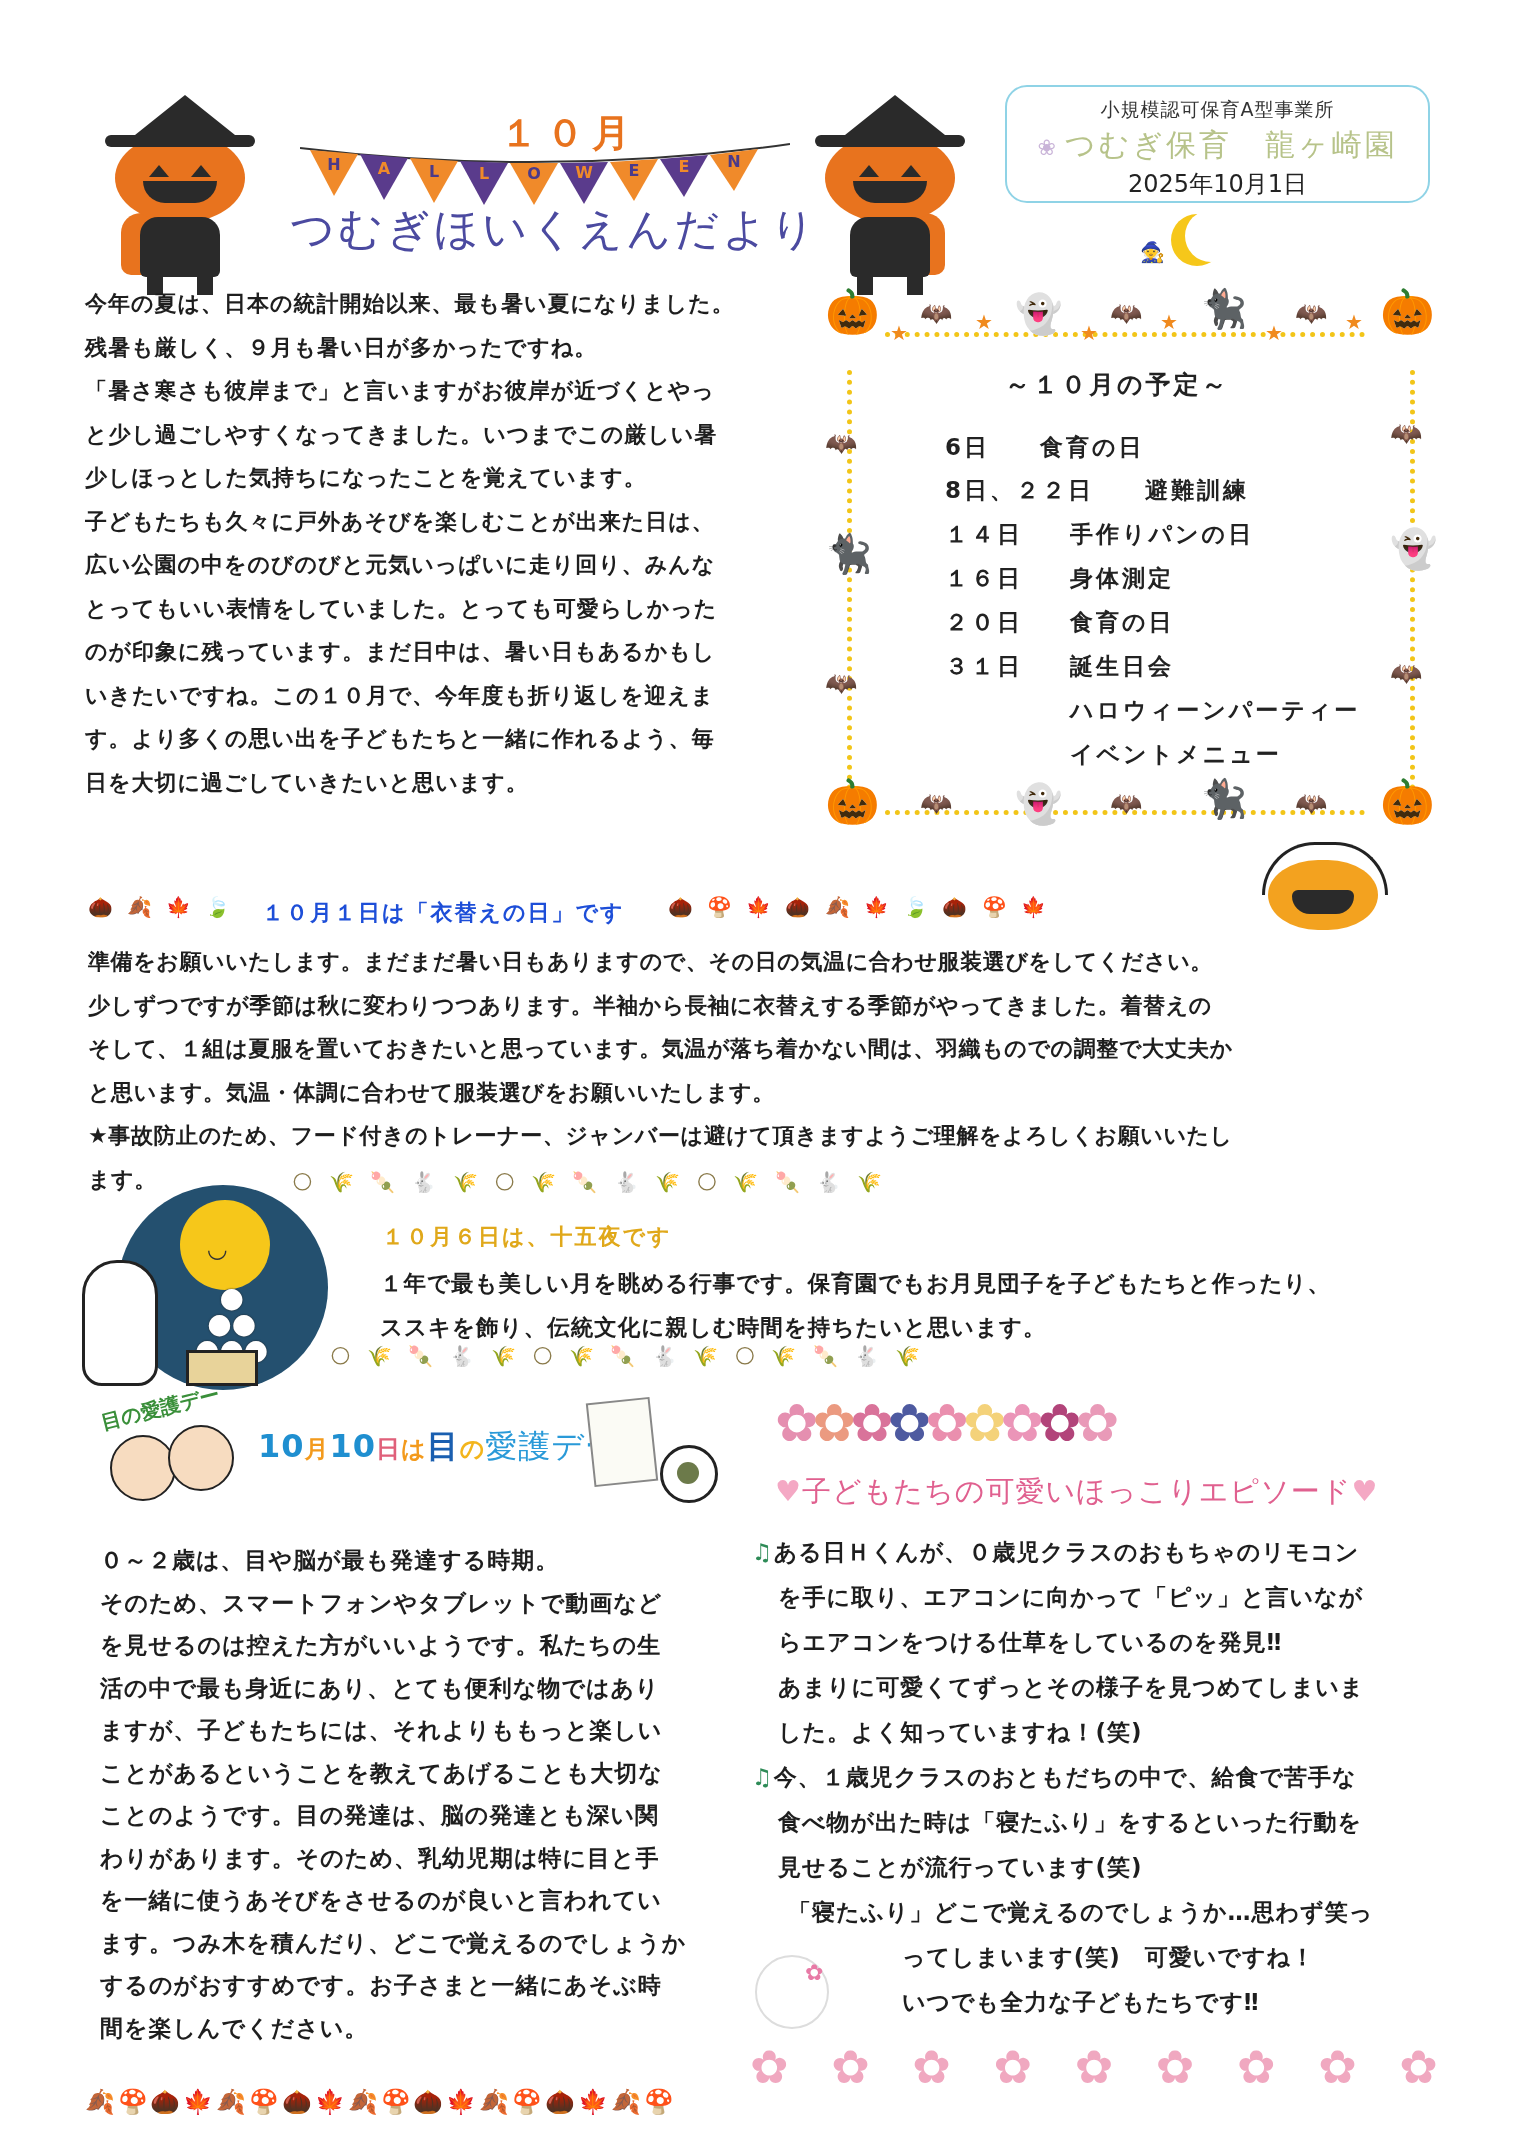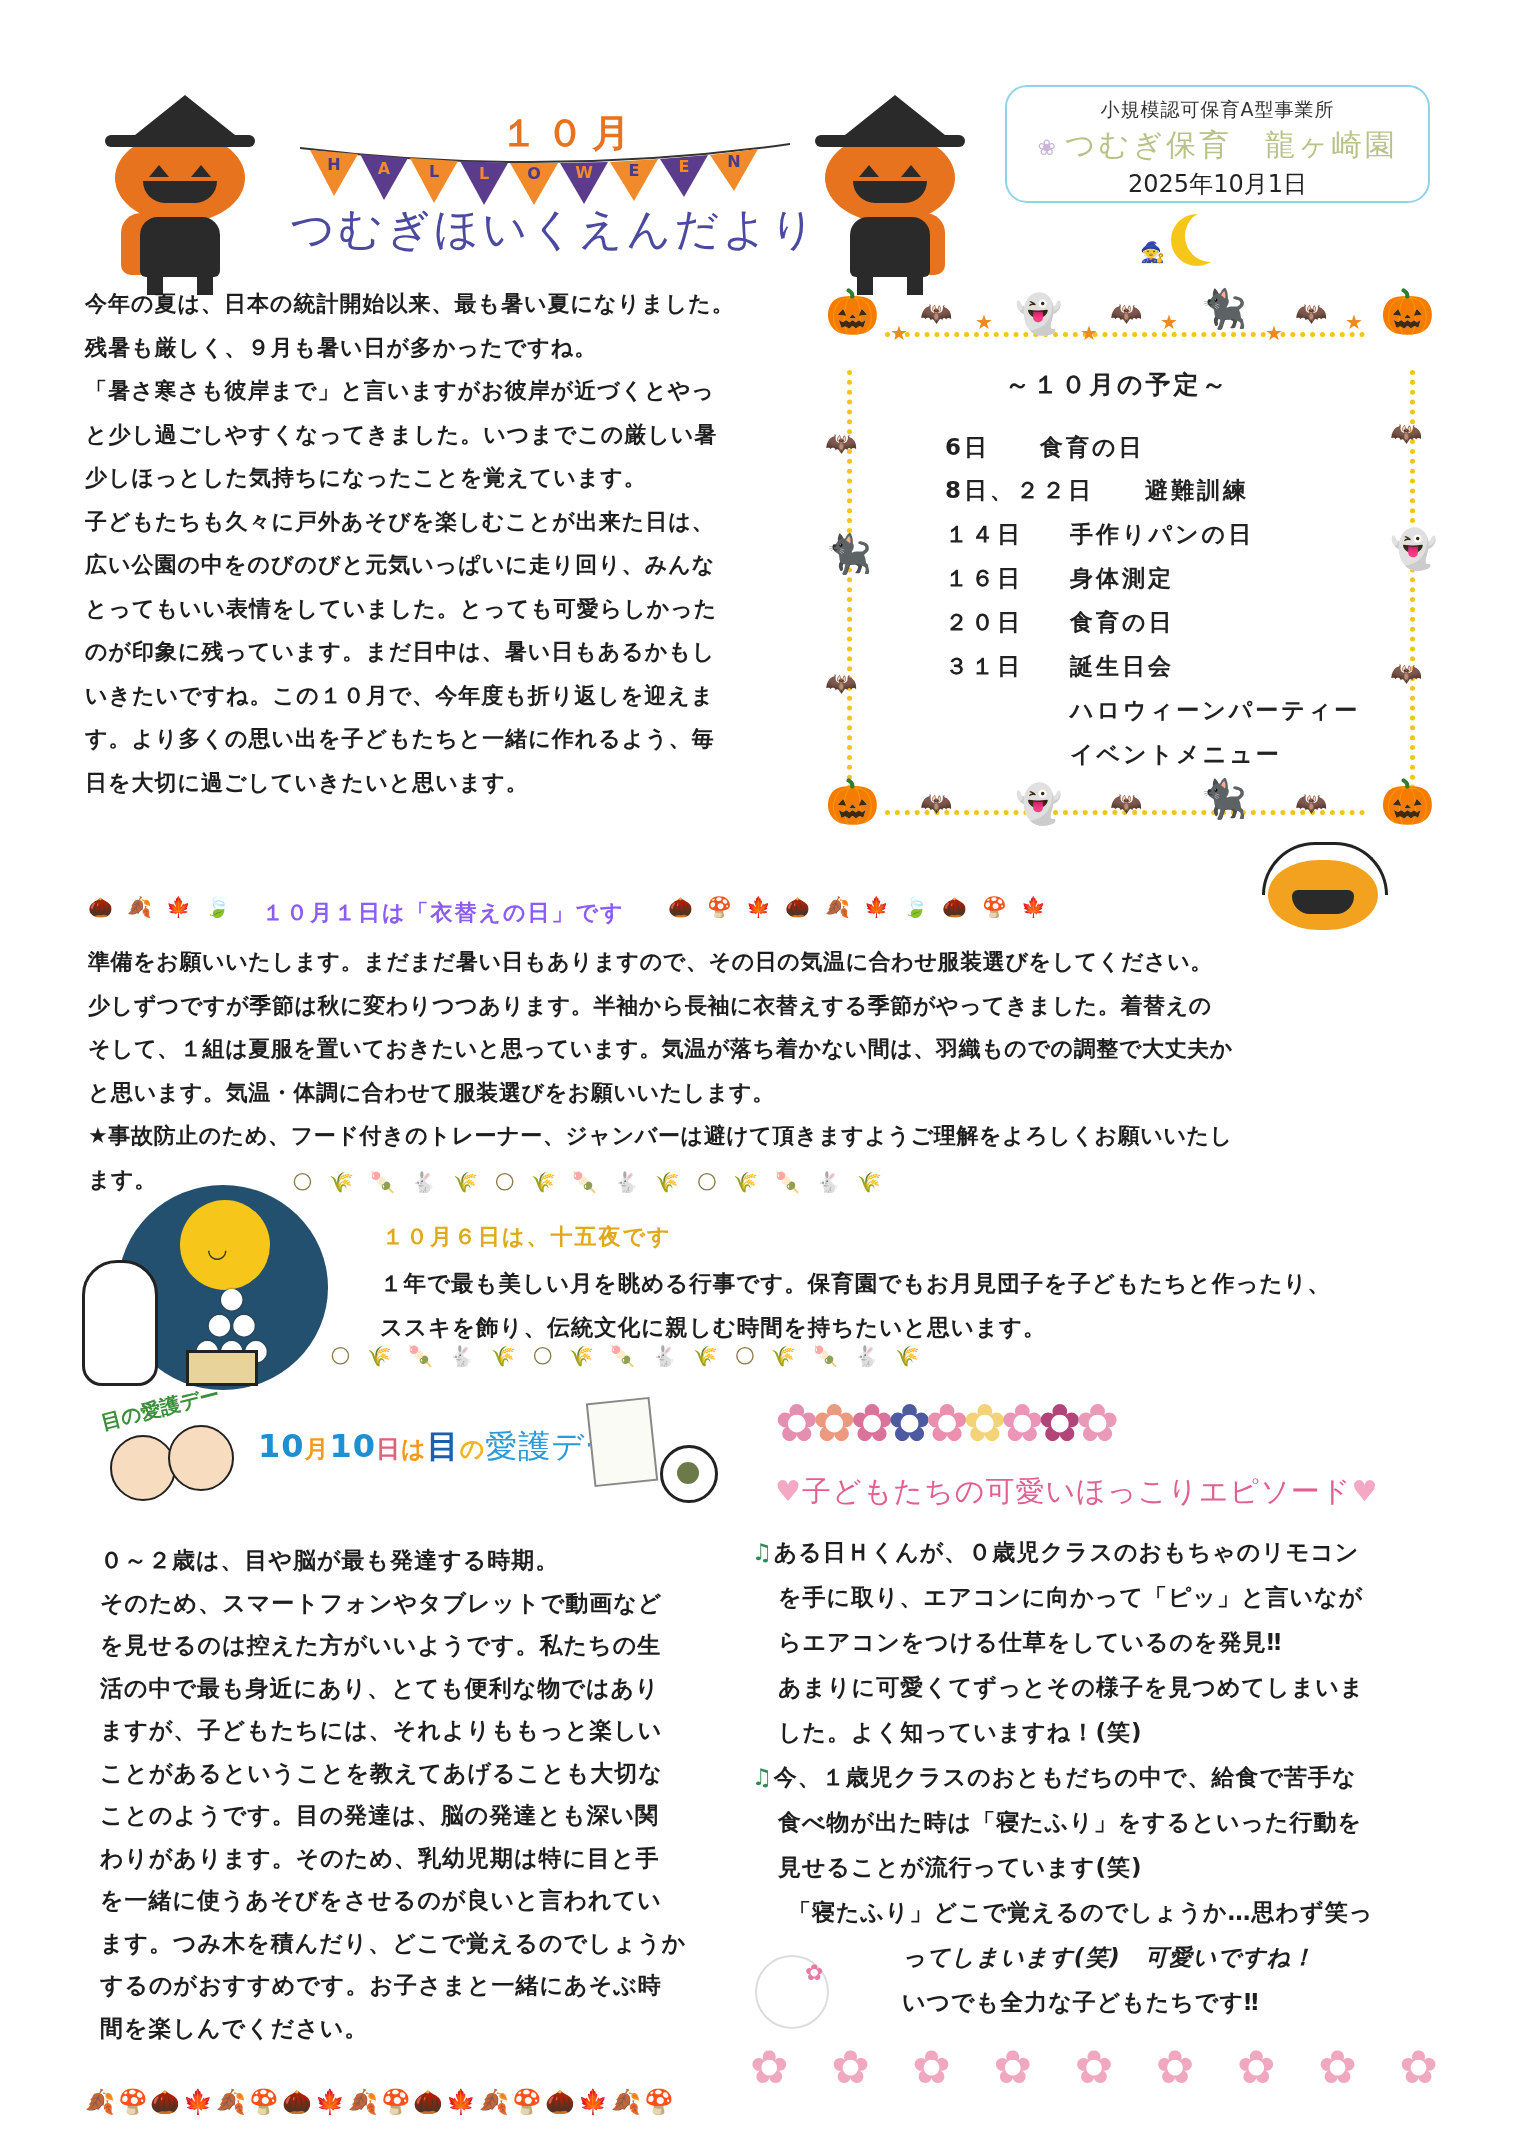--- a/index.html
+++ b/index.html
@@ -209,21 +209,21 @@
   <div class="sched-row" style="left:945px; top:695px;"><span></span><span style="position:absolute; left:125px;">ハロウィーンパーティー</span></div>
   <div class="sched-row" style="left:945px; top:739px;"><span></span><span style="position:absolute; left:125px;">イベントメニュー</span></div>
 </div>
 
 <div class="abs basket-handle"></div>
 <div class="abs basket">
     <div class="basket-mouth"></div>
   </div>
 
 <div class="abs leaf-row" style="left:88px; top:895px; font-size:20px;">🌰 🍂 🍁 🍃</div>
-<div class="abs sec-head" style="left:262px; top:898px; color:#8b5cf6;">１０月１日は「衣替えの日」です</div>
+<div class="abs sec-head" style="left:262px; top:898px; color:#1d4ed8;">１０月１日は「衣替えの日」です</div>
 <div class="abs leaf-row" style="left:668px; top:895px; font-size:20px;">🌰 🍄 🍁 🌰 🍂 🍁 🍃 🌰 🍄 🍁</div>
 
 <div class="abs body-text" style="left:88px; top:940px; font-size:22px; letter-spacing:0.6px;">
   <div>準備をお願いいたします。まだまだ暑い日もありますので、その日の気温に合わせ服装選びをしてください。</div>
   <div>少しずつですが季節は秋に変わりつつあります。半袖から長袖に衣替えする季節がやってきました。着替えの</div>
   <div>そして、１組は夏服を置いておきたいと思っています。気温が落ち着かない間は、羽織ものでの調整で大丈夫か</div>
   <div>と思います。気温・体調に合わせて服装選びをお願いいたします。</div>
   <div>★事故防止のため、フード付きのトレーナー、ジャンバーは避けて頂きますようご理解をよろしくお願いいたし</div>
   <div>ます。</div>
 </div>
@@ -280,19 +280,19 @@
 <div class="abs body-text" style="left:752px; top:1530px; font-size:23px; line-height:45px;">
   <div style="height:45px;"><span class="note-icon">♫</span><span>ある日Ｈくんが、０歳児クラスのおもちゃのリモコン</span></div>
   <div style="height:45px; padding-left:26px;">を手に取り、エアコンに向かって「ピッ」と言いなが</div>
   <div style="height:45px; padding-left:26px;">らエアコンをつける仕草をしているのを発見‼</div>
   <div style="height:45px; padding-left:26px;">あまりに可愛くてずっとその様子を見つめてしまいま</div>
   <div style="height:45px; padding-left:26px;">した。よく知っていますね！(笑)</div>
   <div style="height:45px;"><span class="note-icon">♫</span><span>今、１歳児クラスのおともだちの中で、給食で苦手な</span></div>
   <div style="height:45px; padding-left:26px;">食べ物が出た時は「寝たふり」をするといった行動を</div>
   <div style="height:45px; padding-left:26px;">見せることが流行っています(笑)</div>
   <div style="height:45px; padding-left:36px;">「寝たふり」どこで覚えるのでしょうか…思わず笑っ</div>
-  <div style="height:45px; padding-left:150px;font-style:italic;">ってしまいます(笑)　可愛いですね！</div>
+  <div style="height:45px; padding-left:150px;">ってしまいます(笑)　可愛いですね！</div>
   <div style="height:45px; padding-left:150px;">いつでも全力な子どもたちです‼</div>
 </div>
 
 <div class="abs rabbit2"></div>
 <div class="abs rabbit2-flower">✿</div>
 <div class="abs pink-flowers">✿ ✿ ✿ ✿ ✿ ✿ ✿ ✿ ✿</div>
 
 </body></html>

